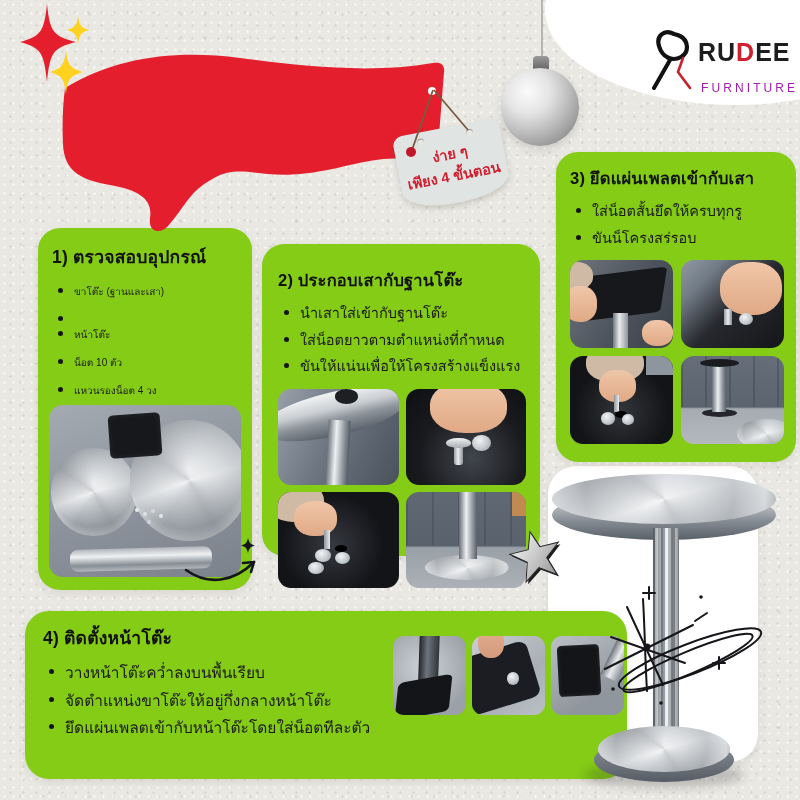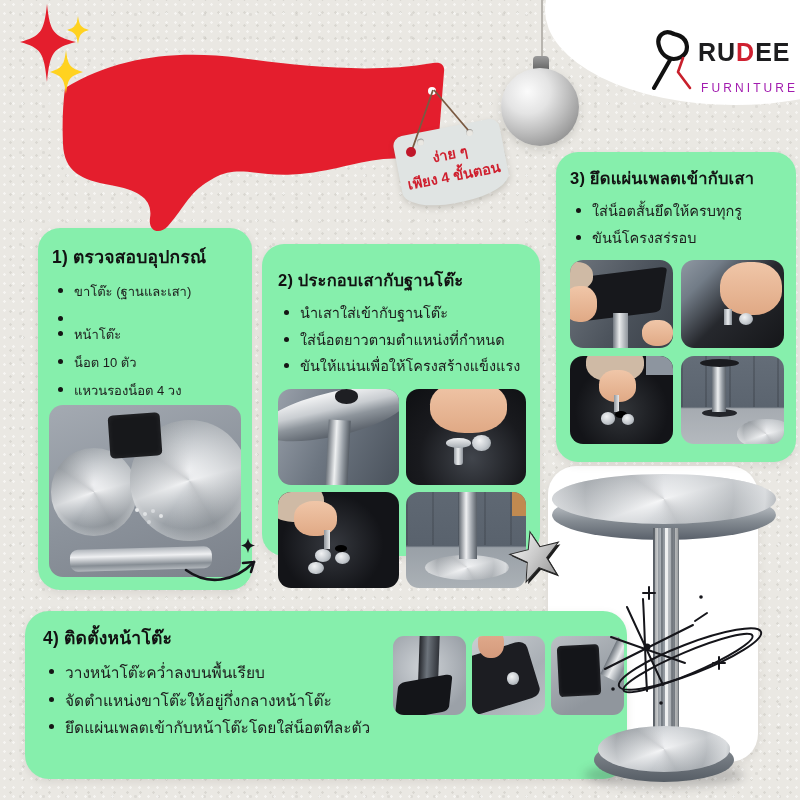--- a/index.html
+++ b/index.html
@@ -11,35 +11,35 @@
       radial-gradient(rgba(255,255,255,.55) 1px, transparent 1.5px),
       radial-gradient(rgba(120,116,105,.14) 1px, transparent 1.5px),
       radial-gradient(rgba(110,106,96,.10) 1.2px, transparent 1.8px);
     background-size:9px 9px,13px 13px,23px 23px;
     background-position:0 0,4px 6px,9px 3px;}
   .layer{position:absolute;z-index:2;}
 
   
   .panel{position:absolute;background:#ffffff;box-shadow:0 3px 9px rgba(90,84,70,.12);}
   .big-panel{left:548px;top:466px;width:210px;height:296px;border-radius:28px;z-index:2;}
-  .card{position:absolute;background:#86efac;border-radius:22px;box-shadow:0 3px 9px rgba(90,84,70,.12);z-index:3;box-sizing:border-box;}
+  .card{position:absolute;background:#84cc16;border-radius:22px;box-shadow:0 3px 9px rgba(90,84,70,.12);z-index:3;box-sizing:border-box;}
   .card1{left:38px;top:228px;width:214px;height:362px;padding:15px 12px 12px 14px;}
   .card2{left:262px;top:244px;width:278px;height:312px;padding:23px 14px 12px 16px;}
   .card3{left:556px;top:152px;width:240px;height:310px;padding:13px 12px 12px 14px;}
   .card4{left:25px;top:611px;width:602px;height:168px;padding:13px 16px 12px 18px;border-radius:24px;}
 
   .step-title{font-weight:800;color:#121212;letter-spacing:.2px;}
   .card1 .step-title{font-size:17.5px;margin-bottom:7px;}
   .card2 .step-title{font-size:16.5px;margin-bottom:7px;}
   .card3 .step-title{font-size:16.5px;margin-bottom:7px;}
   .card4 .step-title{font-size:17.5px;margin-bottom:7px;}
   .bullets{display:flex;flex-direction:column;}
   .b-row{display:flex;align-items:flex-start;color:#1c1c1c;}
   .b-dot{width:5px;height:5px;border-radius:50%;background:#151515;flex:0 0 auto;margin:10px 11px 0 6px;}
-  .card1 .b-row{font-size:13px;line-height:28px;}
+  .card1 .b-row{font-size:10px;line-height:28px;}
   .card2 .b-row{font-size:14.5px;line-height:26.5px;}
   .card3 .b-row{font-size:14.5px;line-height:26.5px;}
   .card4 .b-row{font-size:15.5px;line-height:27.5px;}
   .card4 .bullets{max-width:455px;}
 
   
   .photo{position:relative;overflow:hidden;border-radius:13px;}
   .photo *{position:absolute;}
   .grid{display:grid;grid-template-columns:1fr 1fr;}
   .card2 .grid{gap:7px;margin-top:9px;}

